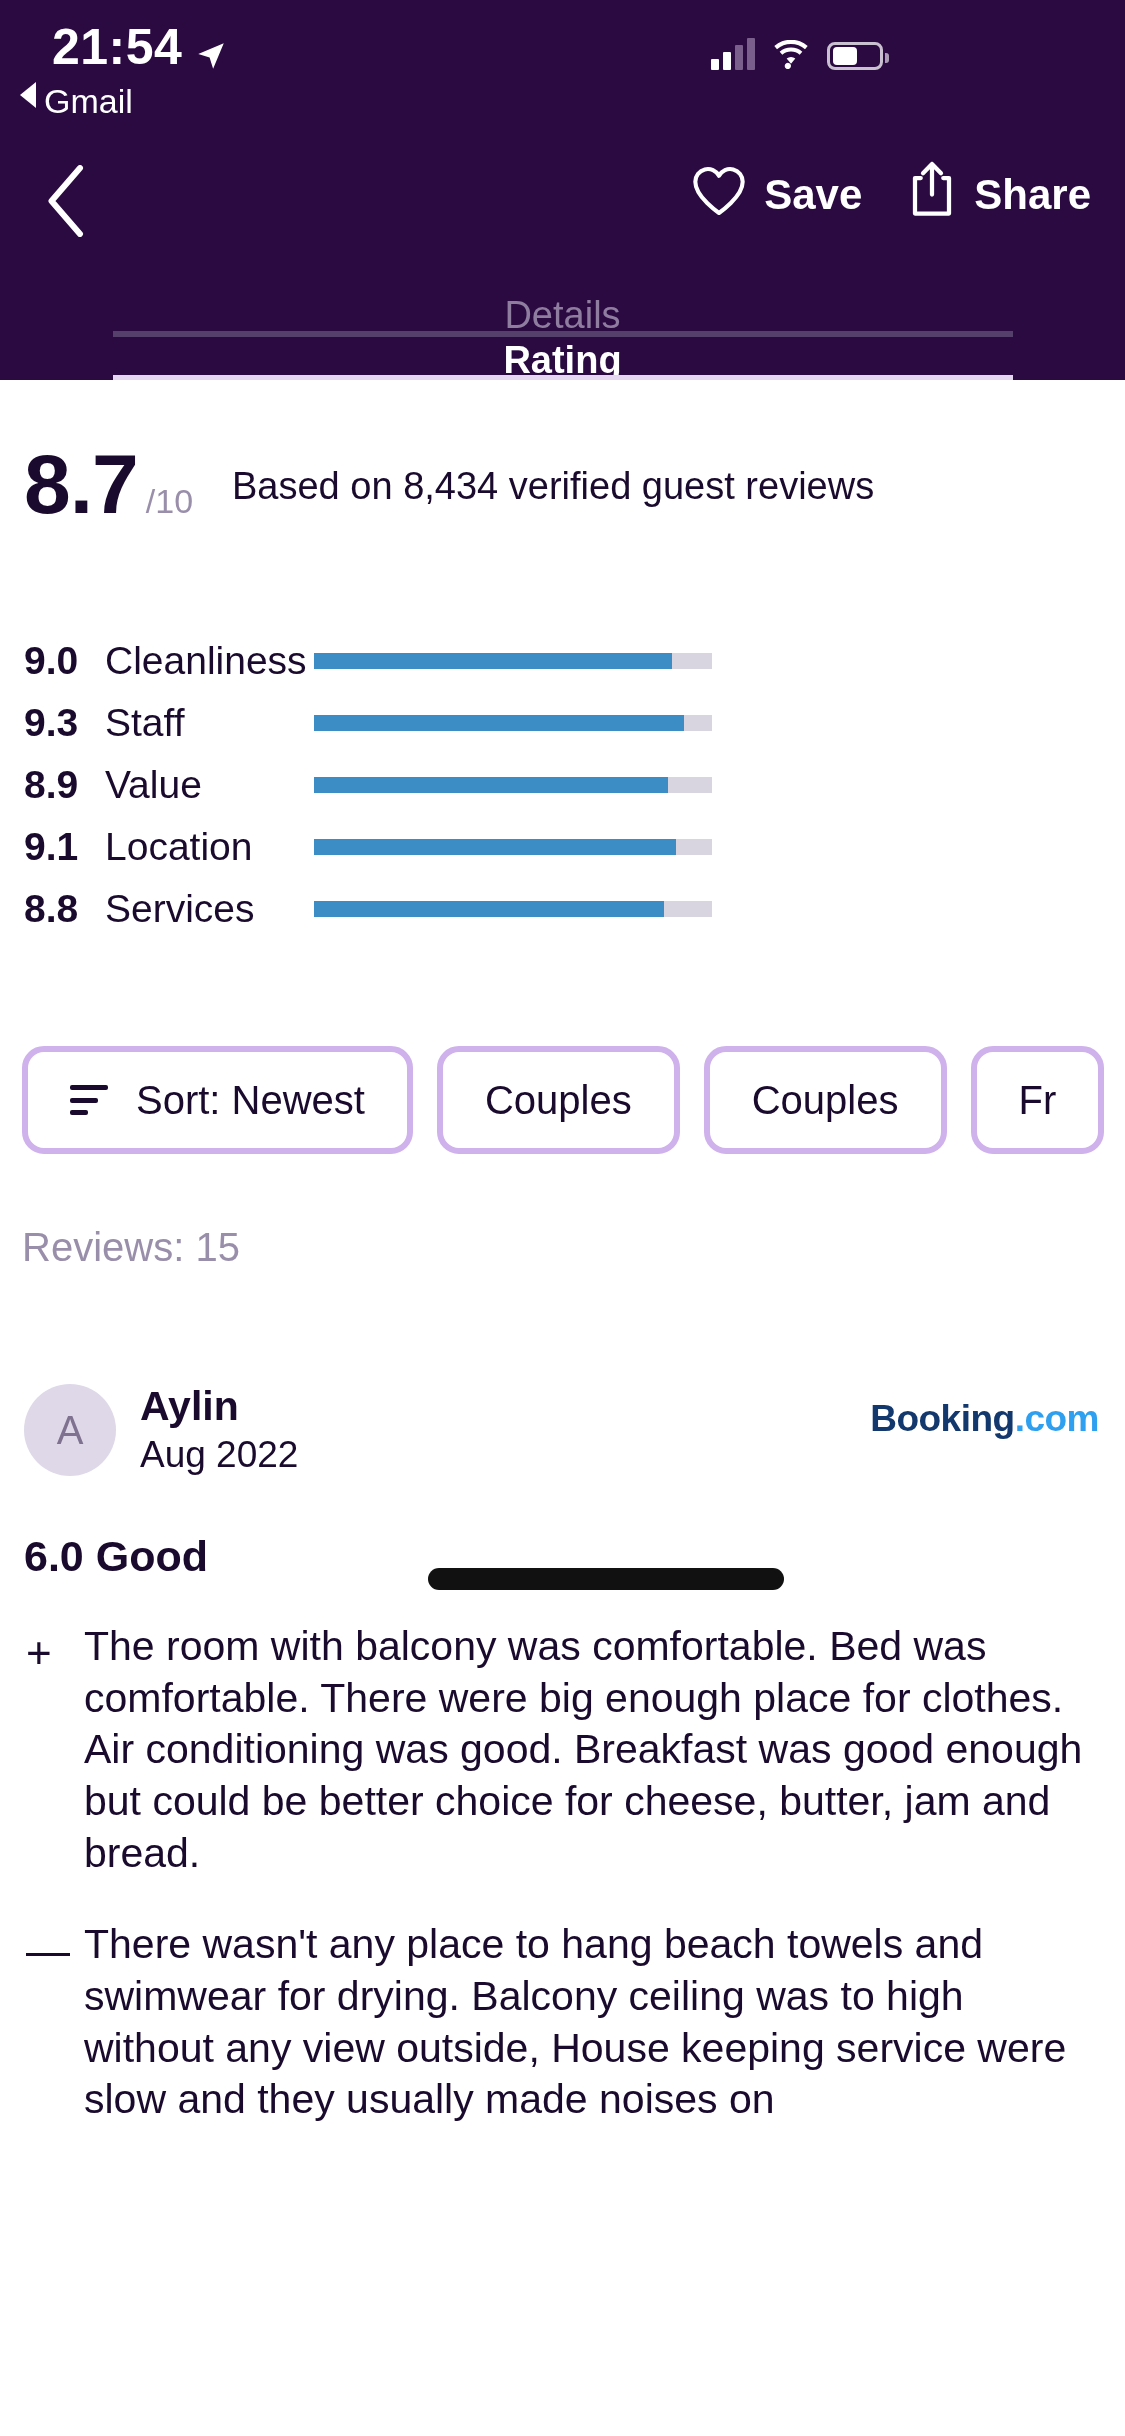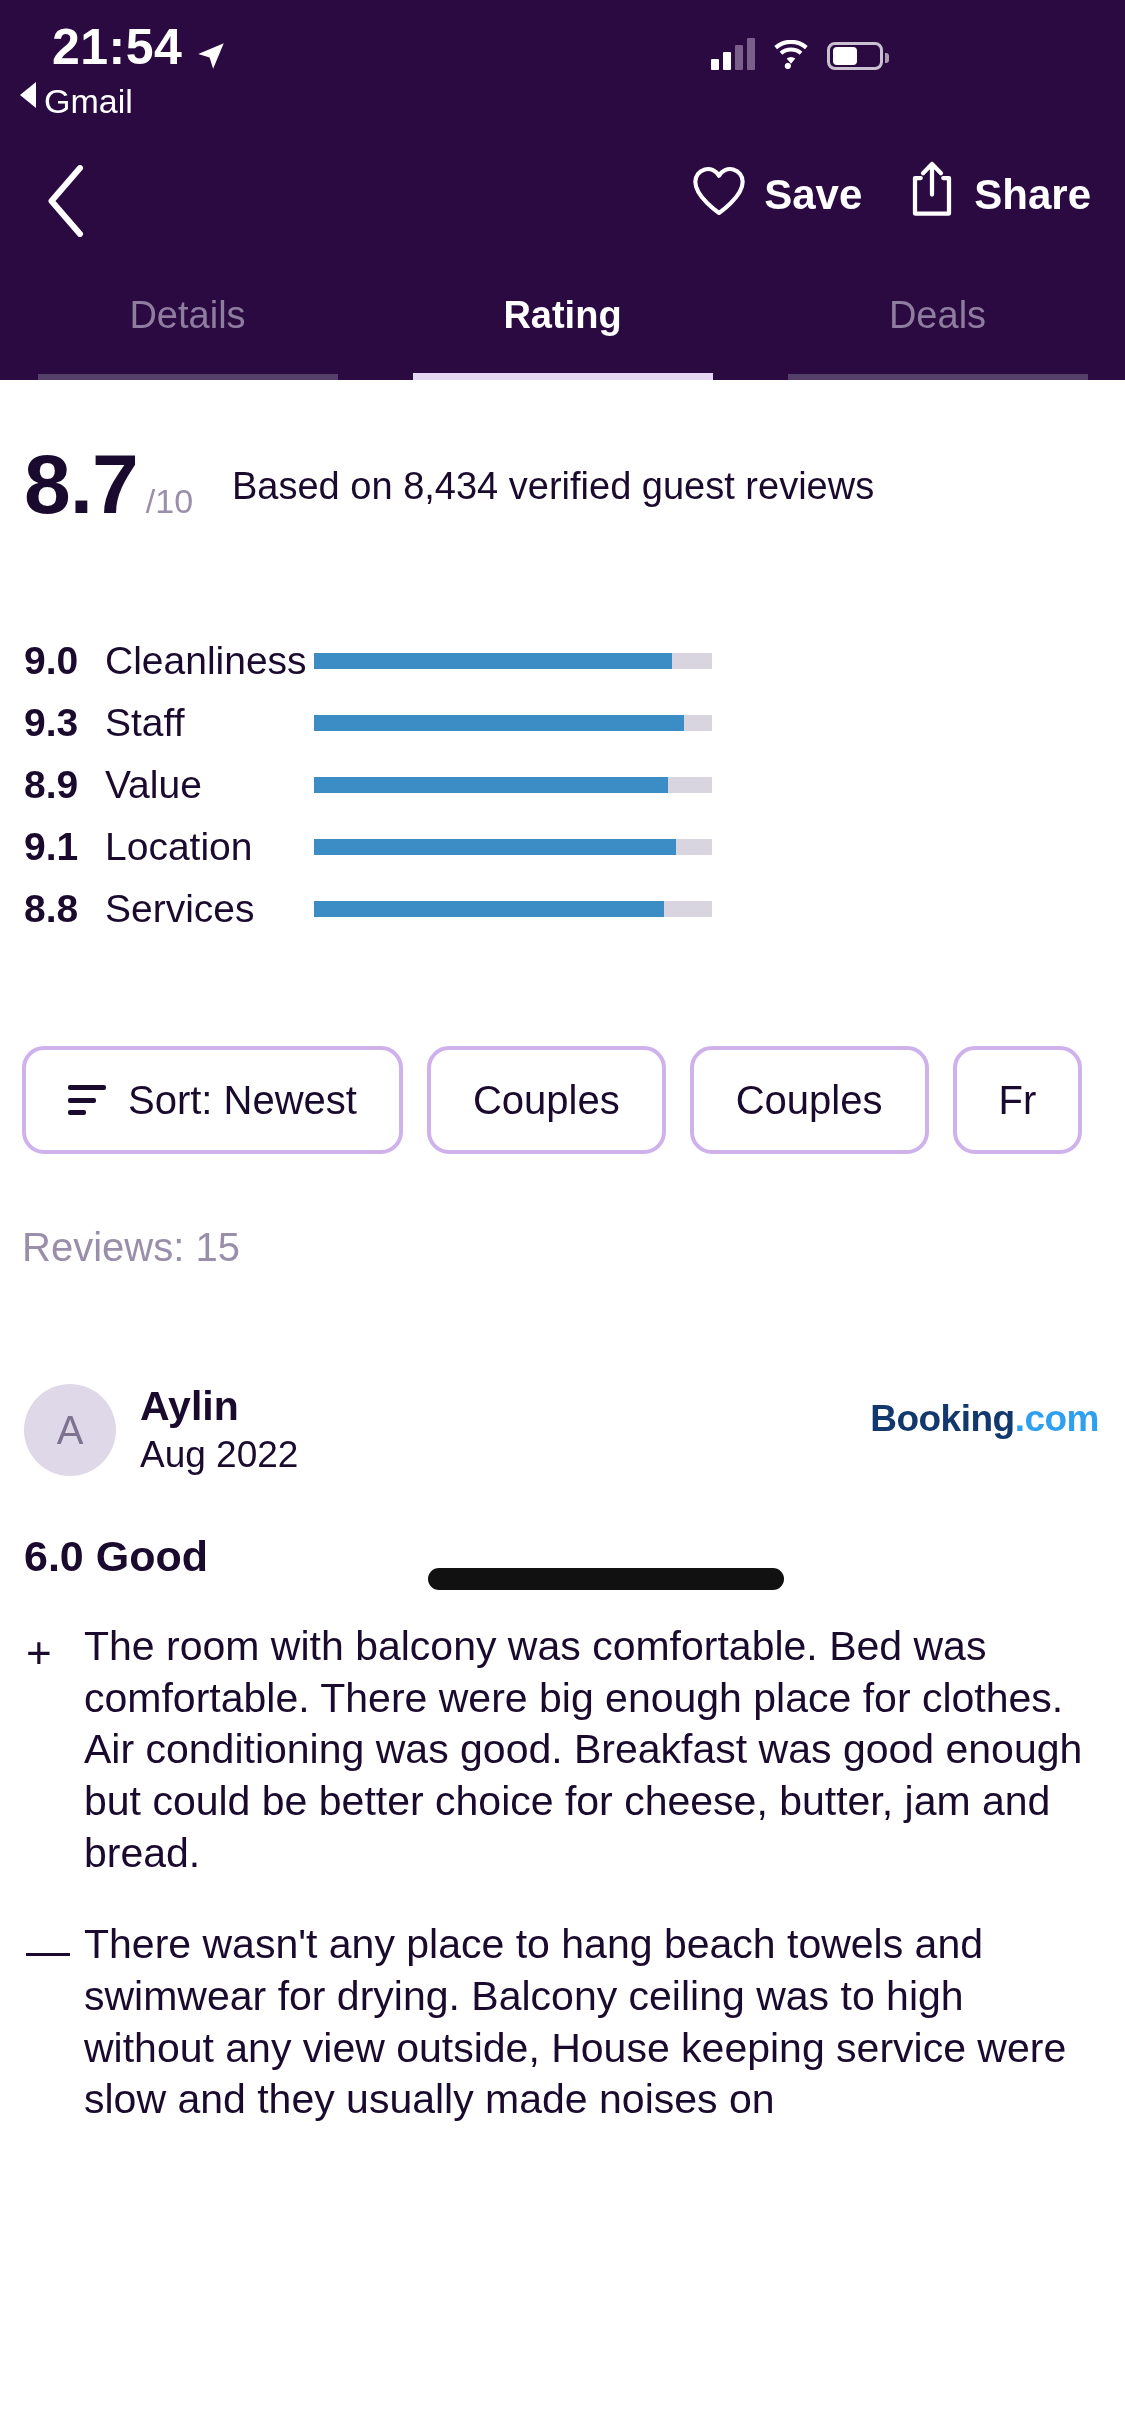--- a/index.html
+++ b/index.html
@@ -99,20 +99,21 @@
     display: flex; align-items: center; gap: 16px;
     color: #ffffff;
     font-size: 42px; font-weight: 700;
   }
 
   
   .tabs {
     position: absolute; top: 292px; left: 0;
     width: 1125px; height: 88px;
     display: flex;
+    flex-direction: column;
   }
   .tab {
     flex: 1 1 0;
     display: flex; align-items: flex-start; justify-content: center;
     position: relative;
     font-size: 38px;
     color: #8f7da0;
     font-weight: 400;
     padding-top: 2px;
   }
@@ -193,25 +194,25 @@
   
   .chips {
     position: absolute; top: 660px; left: 0;
     width: 1125px; height: 120px;
     display: flex; align-items: center;
     gap: 24px;
     padding-left: 22px;
   }
   .chip {
     height: 108px;
-    border: 4px solid #0369a1;
+    border: 6px solid #0369a1;
     border-radius: 22px;
     background: #ffffff;
     display: flex; align-items: center; justify-content: center;
-    gap: 22px;
+    gap: 28px;
     padding: 0 42px;
     font-size: 40px; color: #1a0b2e;
     white-space: nowrap;
     flex: 0 0 auto;
   }
   .sort-icon {
     width: 38px; height: 30px;
     display: flex; flex-direction: column; justify-content: space-between;
   }
   .sort-icon i { display: block; height: 5px; background: #1a0b2e; border-radius: 2px; }

